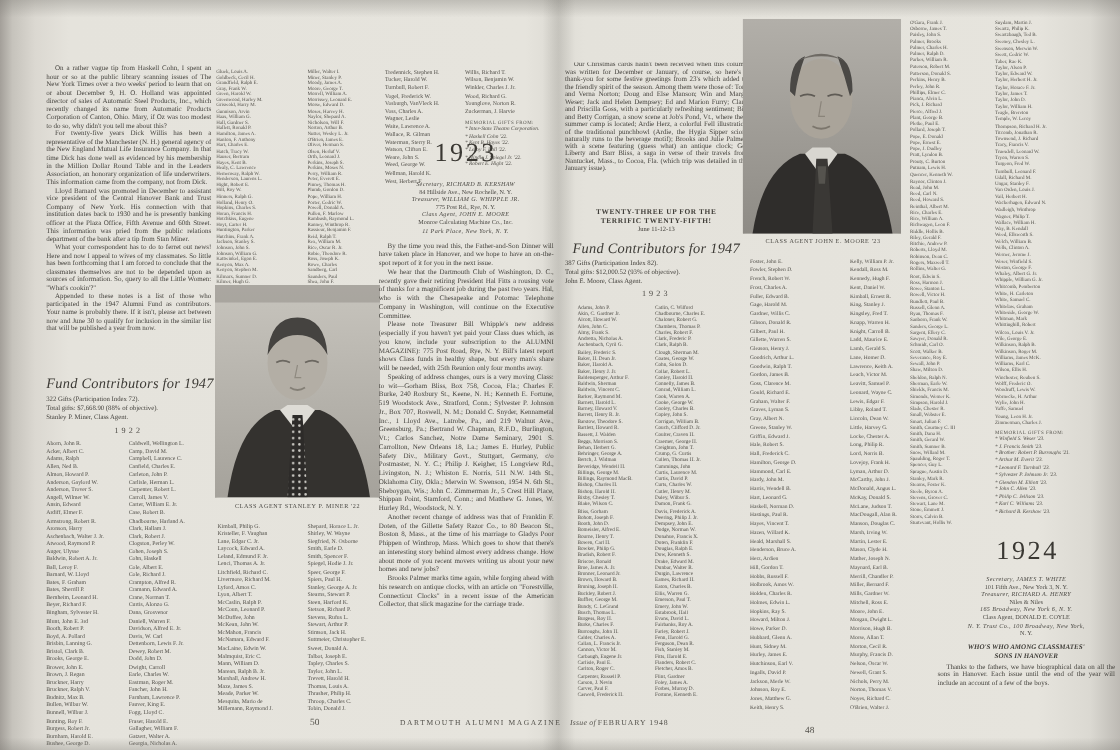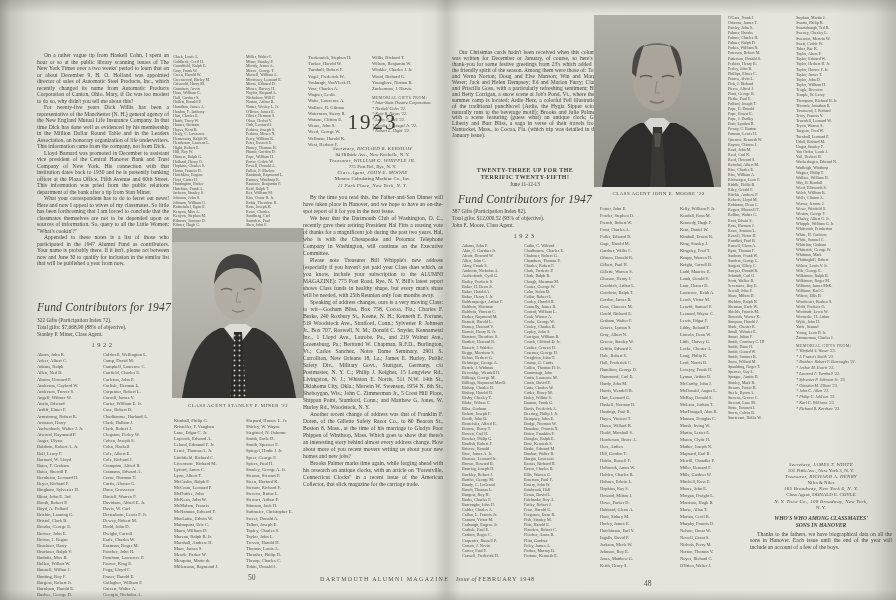--- a/index.html
+++ b/index.html
@@ -805,20 +805,21 @@
         <div class="">* Leonard F. Turnbull '23.</div>
         <div class="">* Sylvester P. Johnson Jr. '23.</div>
         <div class="">* Glendon M. Elliott '23.</div>
         <div class="">* John C. Allen '23.</div>
         <div class="">* Philip C. Jellison '23.</div>
         <div class="">* Karl C. Williams '23.</div>
         <div class="">* Richard B. Kershaw '23.</div>
       </div>
   </div>
 
+  <div class="abs yr-big" style="left:752px;top:428px;width:140px;">1924</div>
   <div class="abs officers" style="left:748px;top:462px;width:146px;">
       <div class="">Secretary, JAMES T. WHITE</div>
       <div class="">101 Fifth Ave., New York 3, N. Y.</div>
       <div class="">Treasurer, RICHARD A. HENRY</div>
       <div class="">Niles &amp; Niles</div>
       <div class="">165 Broadway, New York 6, N. Y.</div>
       <div class="">Class Agent, DONALD E. COYLE</div>
       <div class="">N. Y. Trust Co., 100 Broadway, New York,</div>
       <div class="">N. Y.</div>
     </div>

